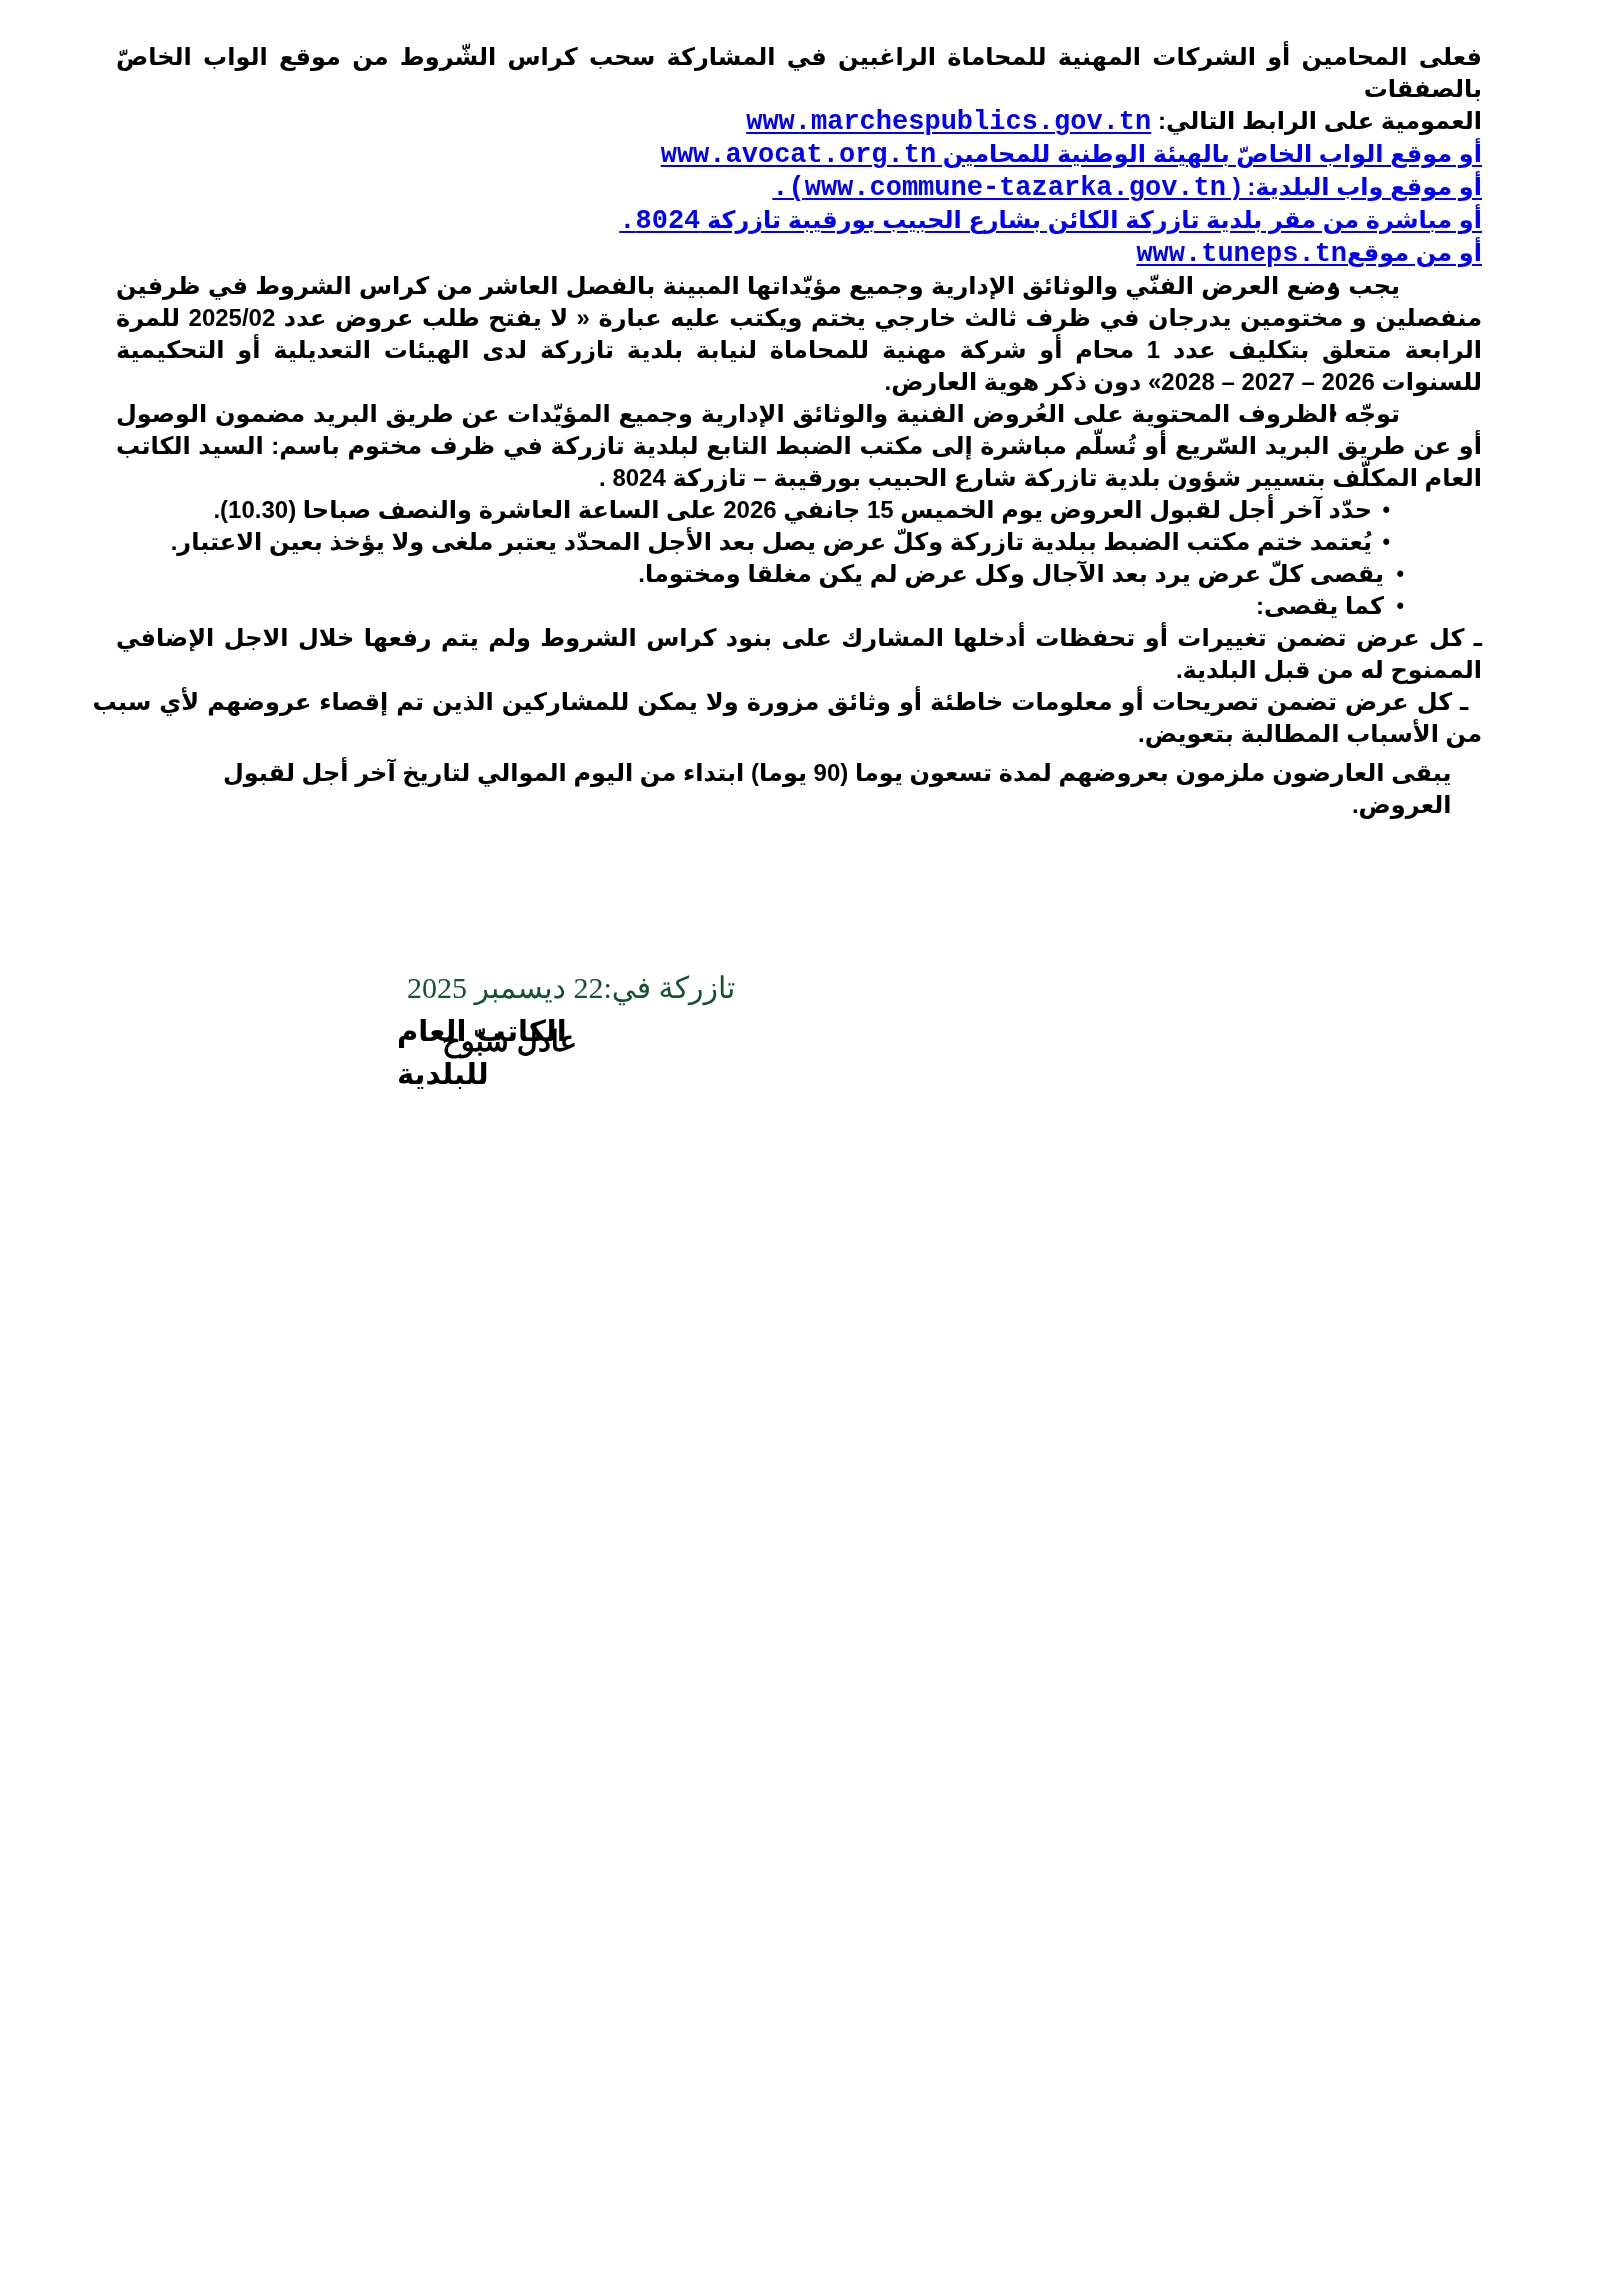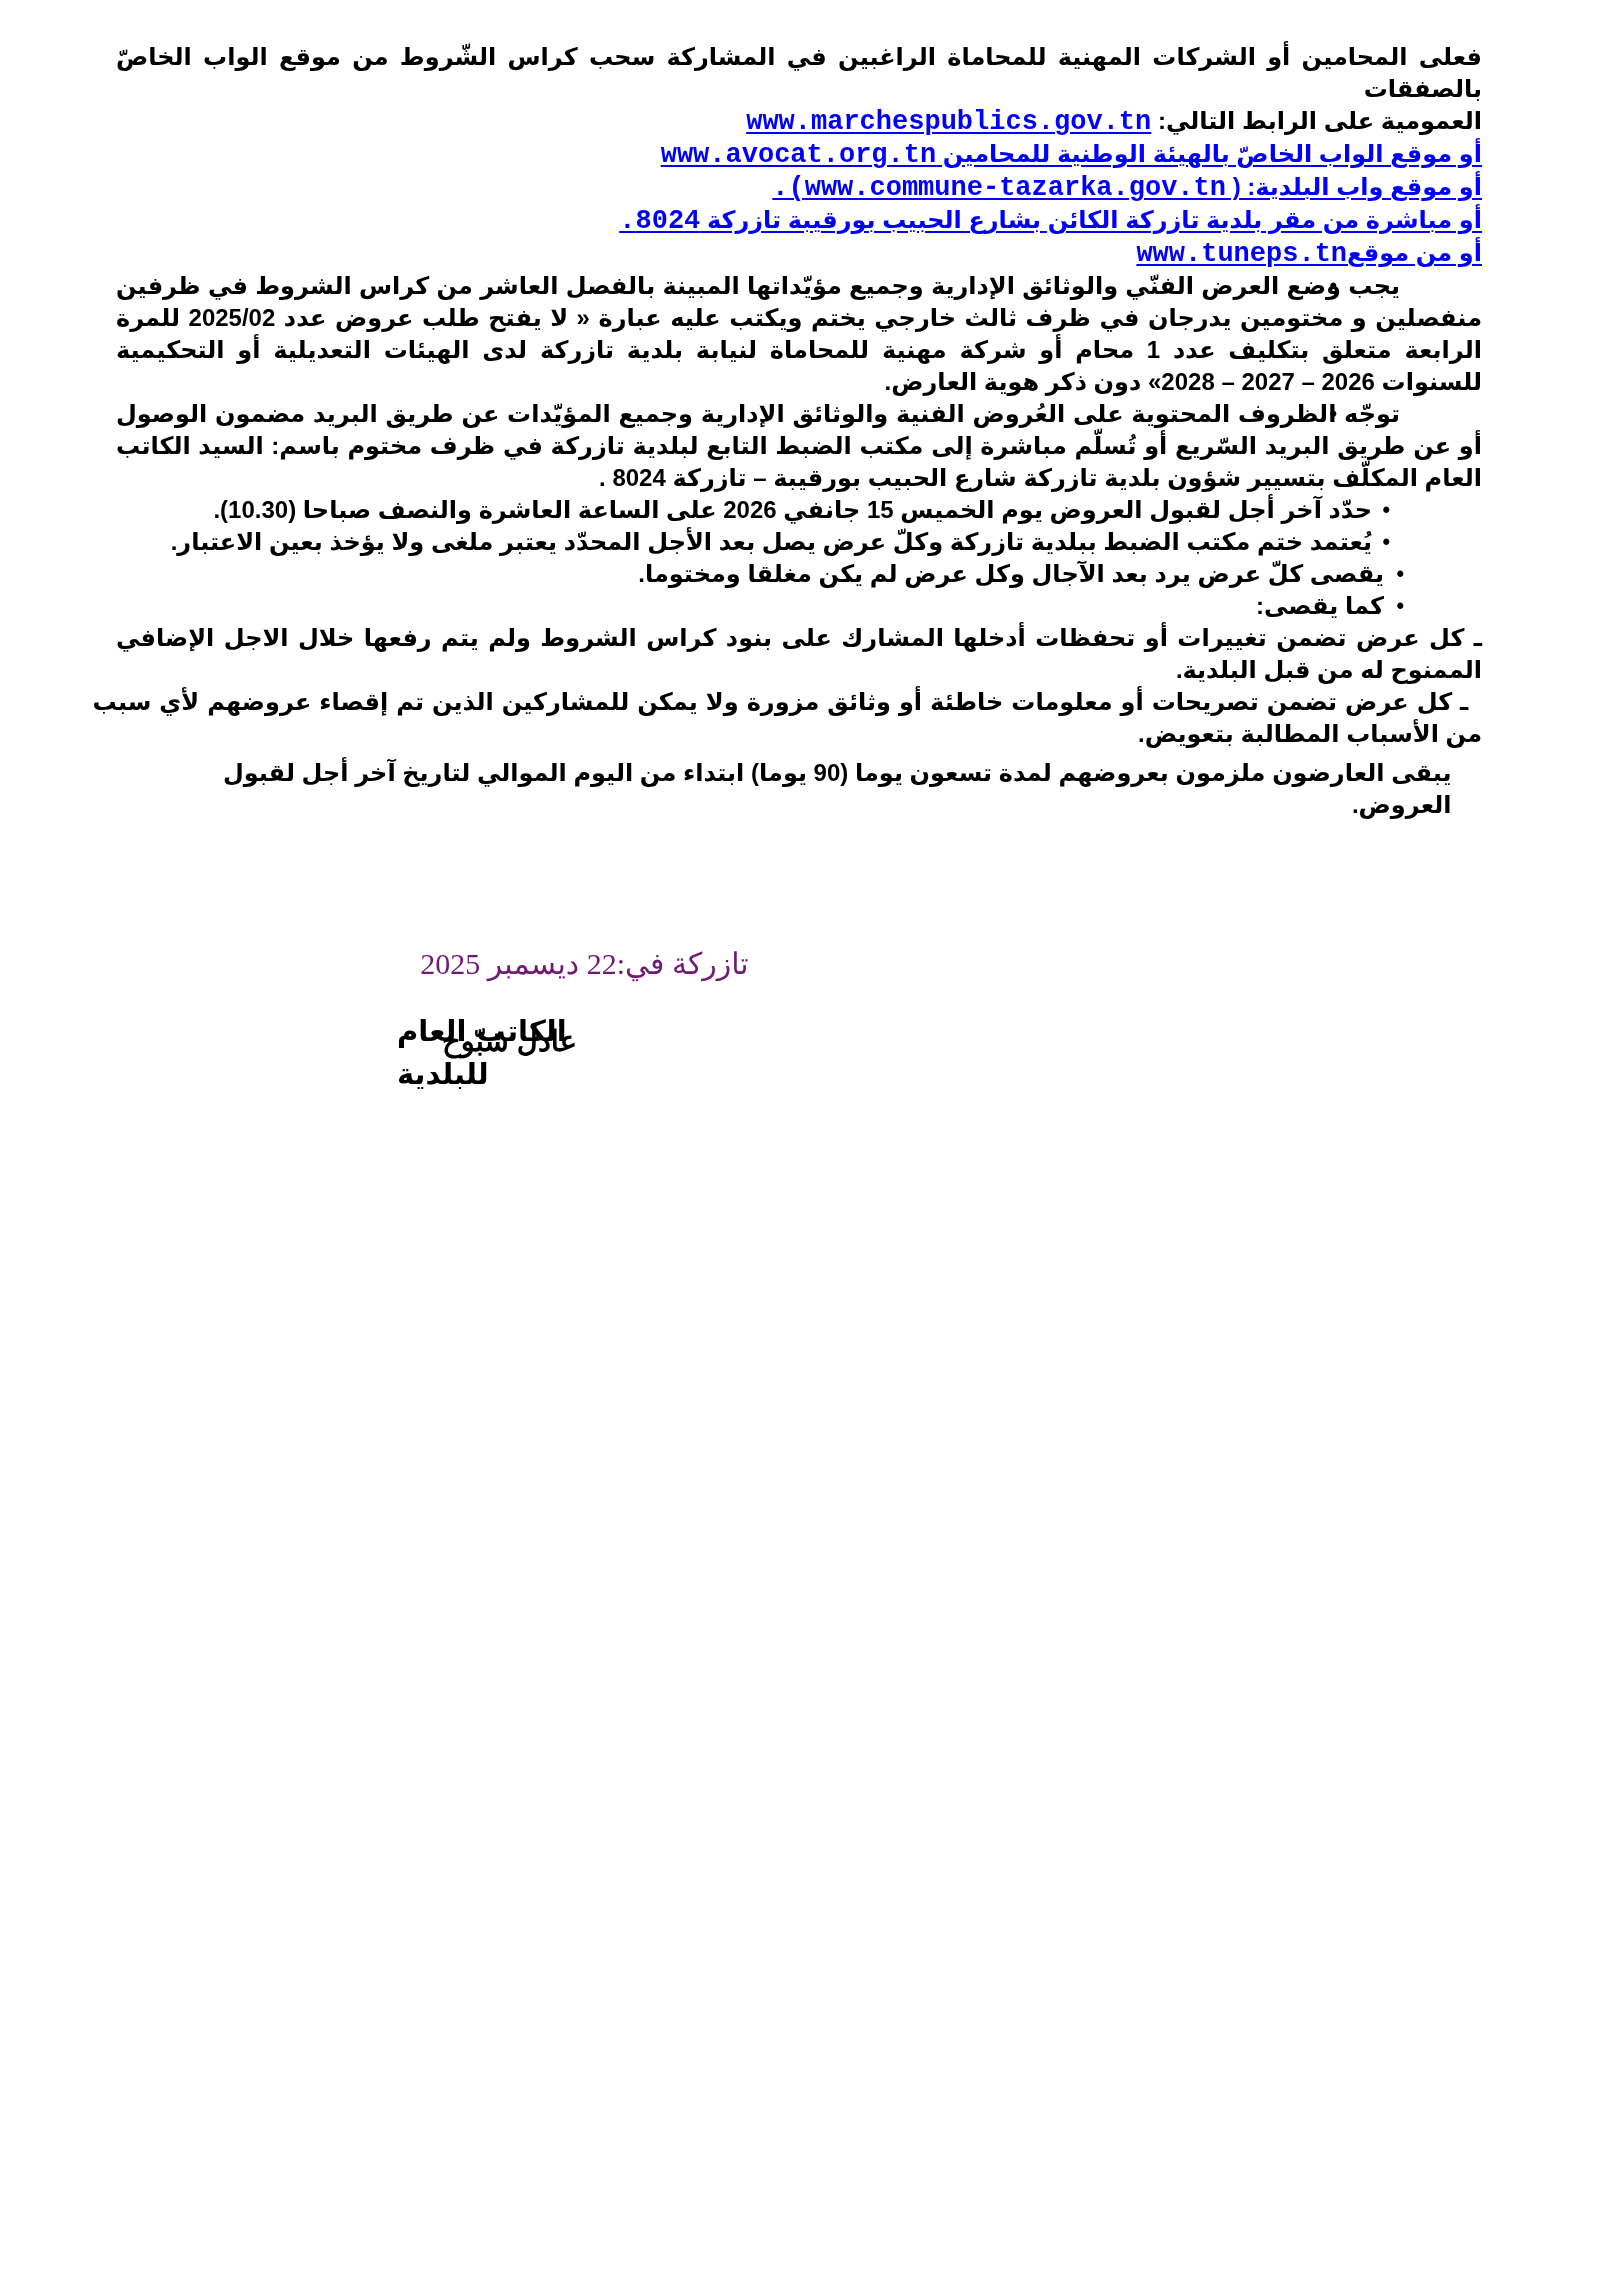--- a/index.html
+++ b/index.html
@@ -15,23 +15,23 @@
   .url { font-family: Liberation Mono, monospace; font-weight: bold; font-size: 27px; }
   .plain-link { margin: 0; }
   .bullet-item { position: relative; margin: 0; padding-right: 82px; text-align: justify; text-align-last: right; }
   .bullet-item .bullet { position: absolute; right: 63px; top: 0; font-size: 21.6px; }
   .bullet-item.first-full { padding-right: 0; text-indent: 82px; }
   .bullet-item.first-full .bullet { right: 63px; }
   .dash-item { margin: 0; text-align: justify; text-align-last: right; }
   .dash-item.indent { text-indent: 13.7px; }
   .closing { margin: 7px; padding-right: 23.5px; }
   .date-line {
-    position: absolute; left: 407px; top: 946px; width: 355px;
-    direction: rtl; text-align: center;
-    font-family: "Liberation Serif", "DejaVu Serif", serif; font-weight: normal; font-size: 30px; line-height: 35px; color: #701a75;
+    position: absolute; left: 407px; top: 970px; width: 355px;
+    direction: rtl; text-align: left;
+    font-family: "Liberation Serif", "DejaVu Serif", serif; font-weight: normal; font-size: 30px; line-height: 35px; color: #14532d;
   }
   .sig-title {
     position: absolute; left: 397px; top: 1010px; width: 225px;
     direction: rtl; text-align: left;
     font-family: "DejaVu Sans", sans-serif; font-weight: bold; font-size: 29px; line-height: 43px; color: #000;
   }
   .sig-name {
     position: absolute; left: 397px; top: 1020px; width: 225px;
     direction: rtl; text-align: center;
     font-family: Liberation Sans, sans-serif; font-weight: bold; font-size: 29px; line-height: 43px; color: #000;

